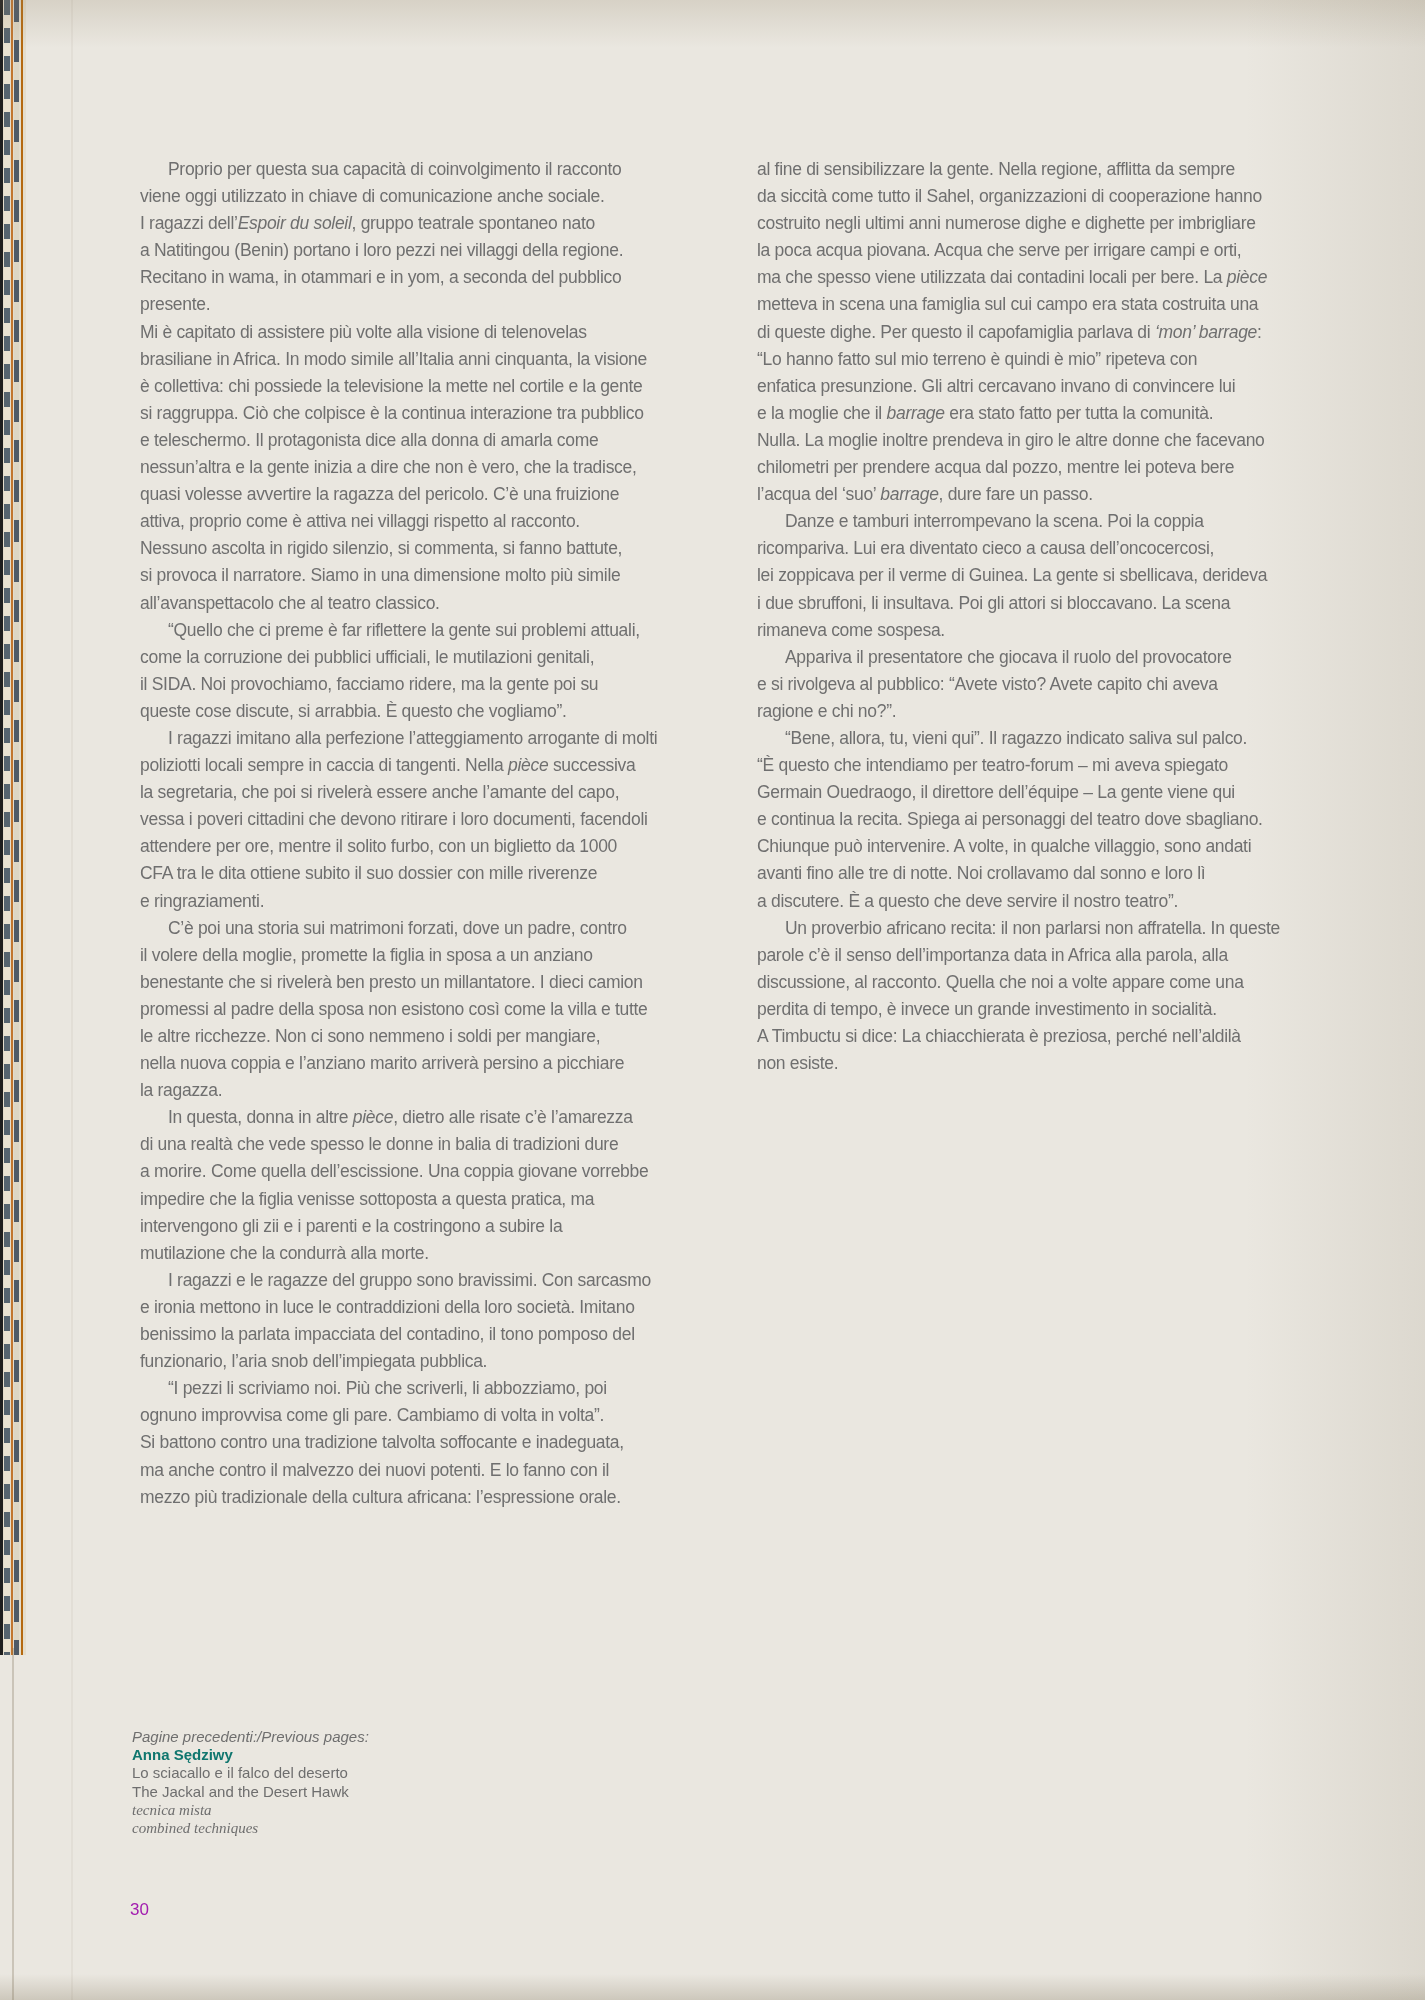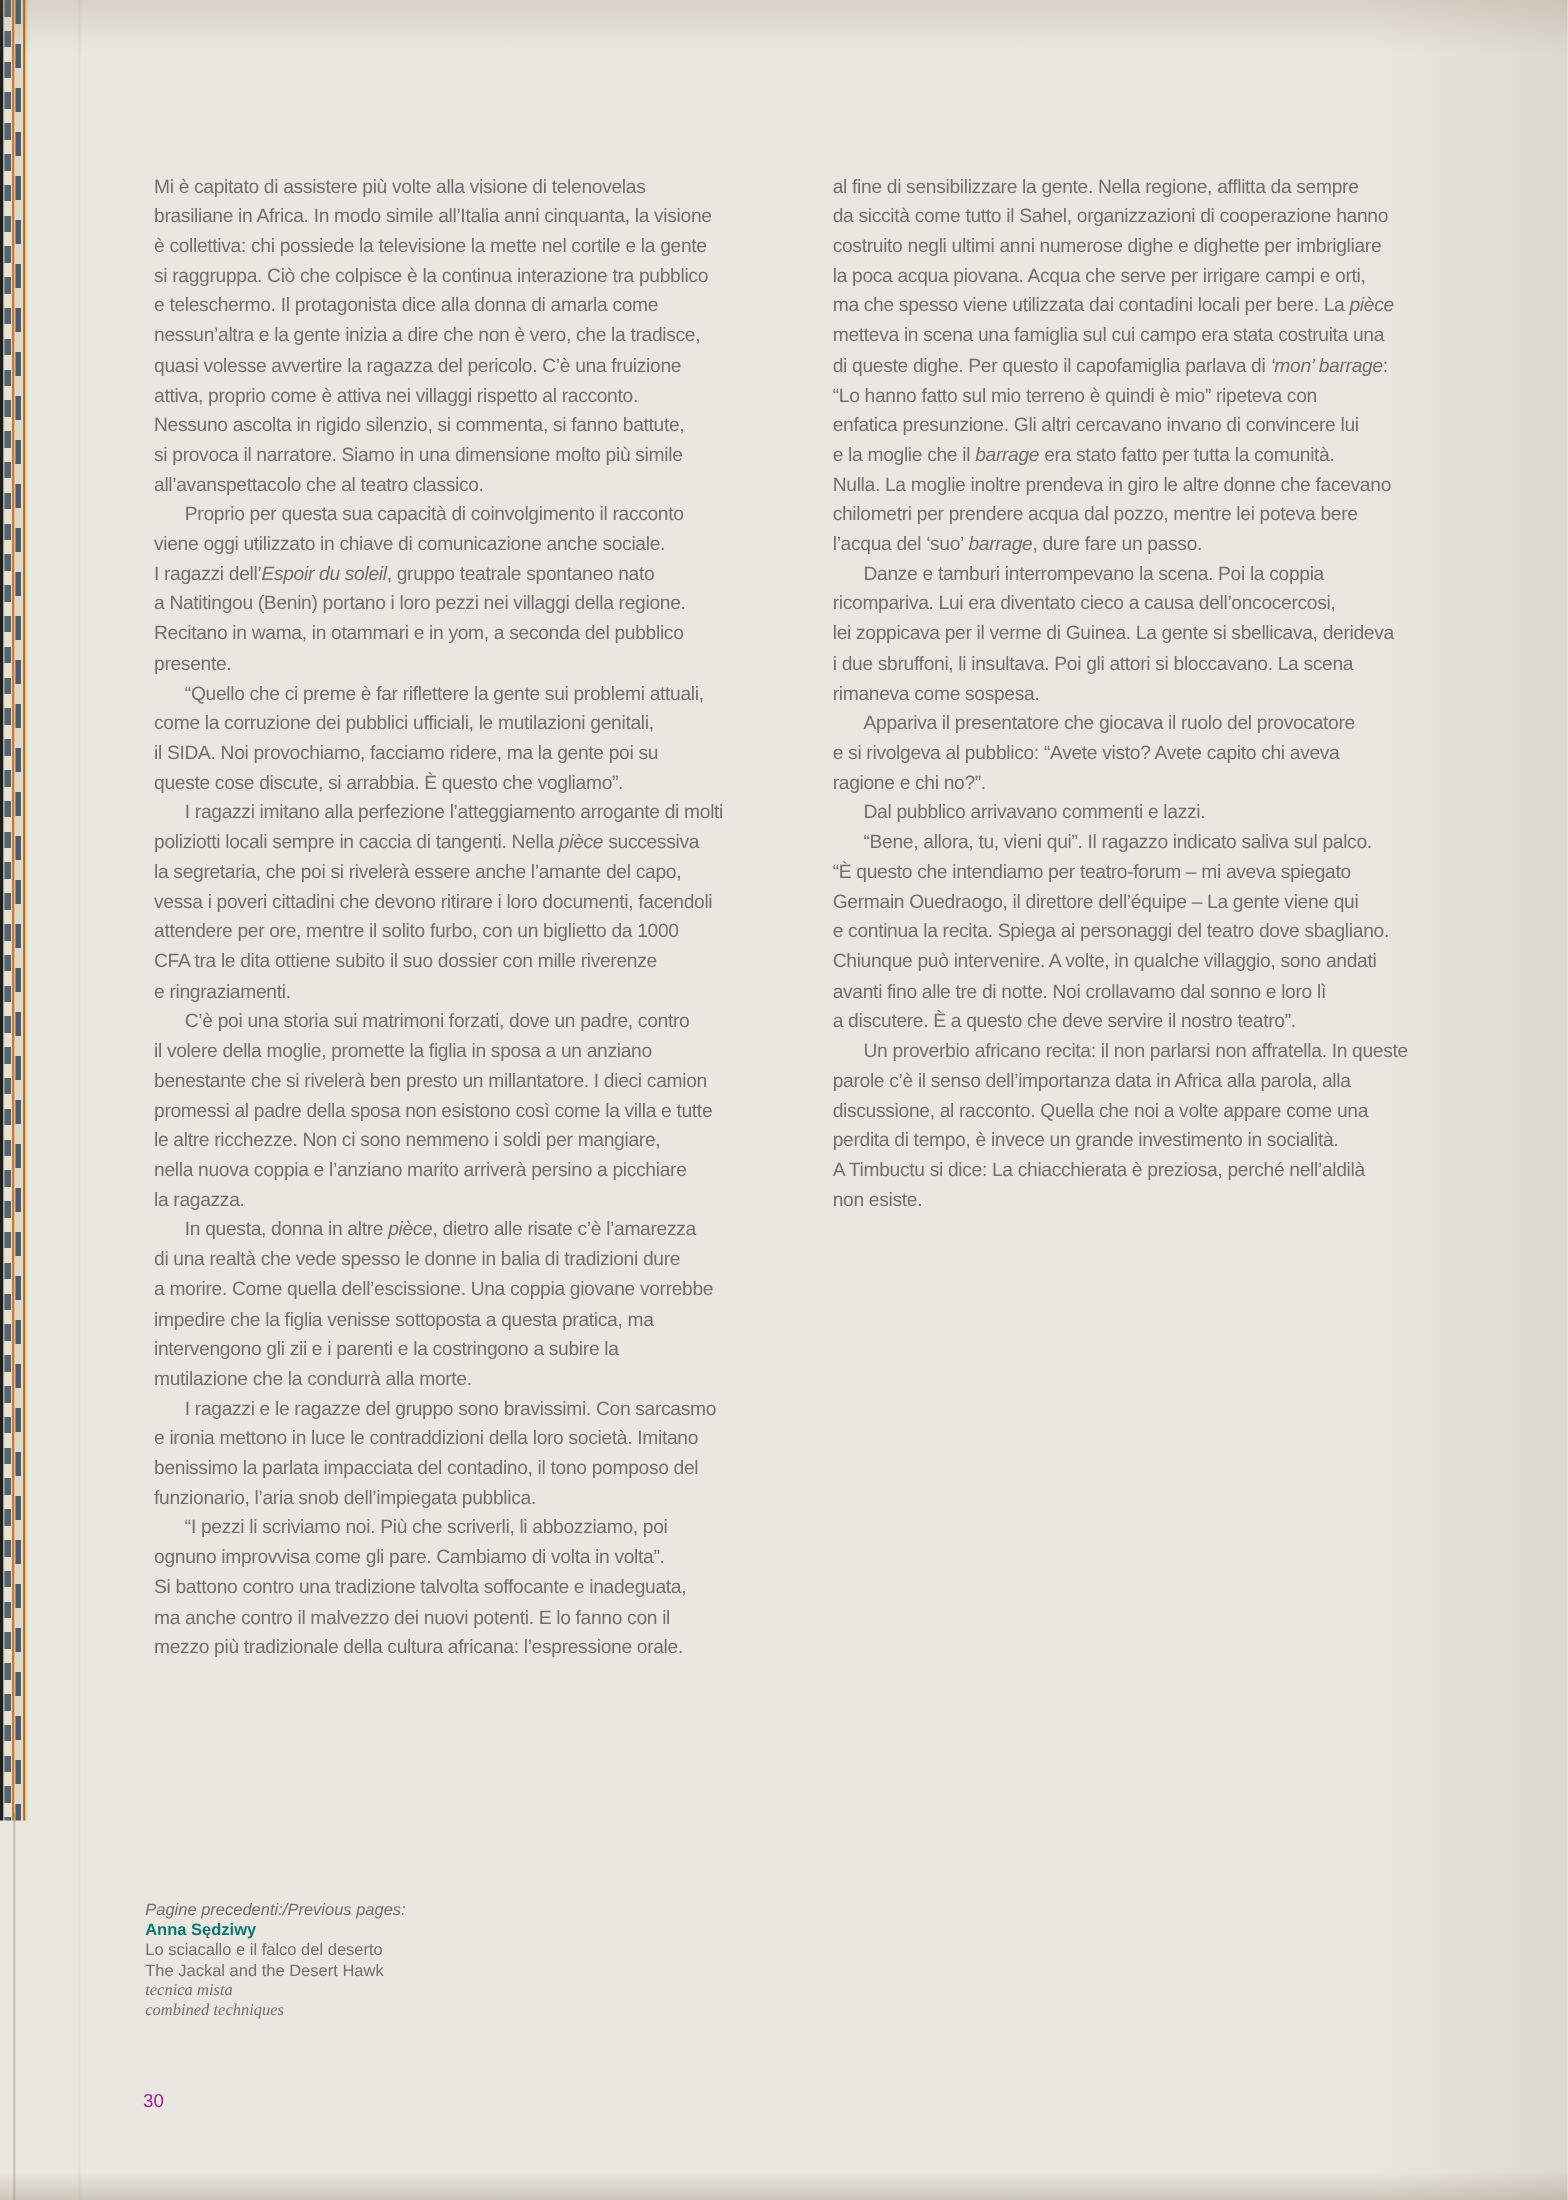--- a/index.html
+++ b/index.html
@@ -64,37 +64,37 @@
 </style>
 </head>
 <body>
 
 <div class="page">
   <div class="edge-strip"></div>
   <div class="crease-low"></div>
   <div class="crease-page"></div>
 
   <div class="col col-left">
+      <div class="para indent"><span>Proprio per questa sua capacità di coinvolgimento il racconto
+viene oggi utilizzato in chiave di comunicazione anche sociale.
+I ragazzi dell’</span><i>Espoir du soleil</i><span>, gruppo teatrale spontaneo nato
+a Natitingou (Benin) portano i loro pezzi nei villaggi della regione.
+Recitano in wama, in otammari e in yom, a seconda del pubblico
+presente.</span></div>
       <div class="para"><span>Mi è capitato di assistere più volte alla visione di telenovelas
 brasiliane in Africa. In modo simile all’Italia anni cinquanta, la visione
 è collettiva: chi possiede la televisione la mette nel cortile e la gente
 si raggruppa. Ciò che colpisce è la continua interazione tra pubblico
 e teleschermo. Il protagonista dice alla donna di amarla come
 nessun’altra e la gente inizia a dire che non è vero, che la tradisce,
 quasi volesse avvertire la ragazza del pericolo. C’è una fruizione
 attiva, proprio come è attiva nei villaggi rispetto al racconto.
 Nessuno ascolta in rigido silenzio, si commenta, si fanno battute,
 si provoca il narratore. Siamo in una dimensione molto più simile
 all’avanspettacolo che al teatro classico.</span></div>
-      <div class="para indent"><span>Proprio per questa sua capacità di coinvolgimento il racconto
-viene oggi utilizzato in chiave di comunicazione anche sociale.
-I ragazzi dell’</span><i>Espoir du soleil</i><span>, gruppo teatrale spontaneo nato
-a Natitingou (Benin) portano i loro pezzi nei villaggi della regione.
-Recitano in wama, in otammari e in yom, a seconda del pubblico
-presente.</span></div>
       <div class="para indent"><span>“Quello che ci preme è far riflettere la gente sui problemi attuali,
 come la corruzione dei pubblici ufficiali, le mutilazioni genitali,
 il SIDA. Noi provochiamo, facciamo ridere, ma la gente poi su
 queste cose discute, si arrabbia. È questo che vogliamo”.</span></div>
       <div class="para indent"><span>I ragazzi imitano alla perfezione l’atteggiamento arrogante di molti
 poliziotti locali sempre in caccia di tangenti. Nella </span><i>pièce</i><span> successiva
 la segretaria, che poi si rivelerà essere anche l’amante del capo,
 vessa i poveri cittadini che devono ritirare i loro documenti, facendoli
 attendere per ore, mentre il solito furbo, con un biglietto da 1000
 CFA tra le dita ottiene subito il suo dossier con mille riverenze
@@ -138,21 +138,20 @@
 chilometri per prendere acqua dal pozzo, mentre lei poteva bere
 l’acqua del ‘suo’ </span><i>barrage</i><span>, dure fare un passo.</span></div>
       <div class="para indent"><span>Danze e tamburi interrompevano la scena. Poi la coppia
 ricompariva. Lui era diventato cieco a causa dell’oncocercosi,
 lei zoppicava per il verme di Guinea. La gente si sbellicava, derideva
 i due sbruffoni, li insultava. Poi gli attori si bloccavano. La scena
 rimaneva come sospesa.</span></div>
       <div class="para indent"><span>Appariva il presentatore che giocava il ruolo del provocatore
 e si rivolgeva al pubblico: “Avete visto? Avete capito chi aveva
 ragione e chi no?”.</span></div>
-      <div class="para indent"><span>Dal pubblico arrivavano commenti e lazzi.</span></div>
       <div class="para indent"><span>“Bene, allora, tu, vieni qui”. Il ragazzo indicato saliva sul palco.
 “È questo che intendiamo per teatro-forum – mi aveva spiegato
 Germain Ouedraogo, il direttore dell’équipe – La gente viene qui
 e continua la recita. Spiega ai personaggi del teatro dove sbagliano.
 Chiunque può intervenire. A volte, in qualche villaggio, sono andati
 avanti fino alle tre di notte. Noi crollavamo dal sonno e loro lì
 a discutere. È a questo che deve servire il nostro teatro”.</span></div>
       <div class="para indent"><span>Un proverbio africano recita: il non parlarsi non affratella. In queste
 parole c’è il senso dell’importanza data in Africa alla parola, alla
 discussione, al racconto. Quella che noi a volte appare come una

